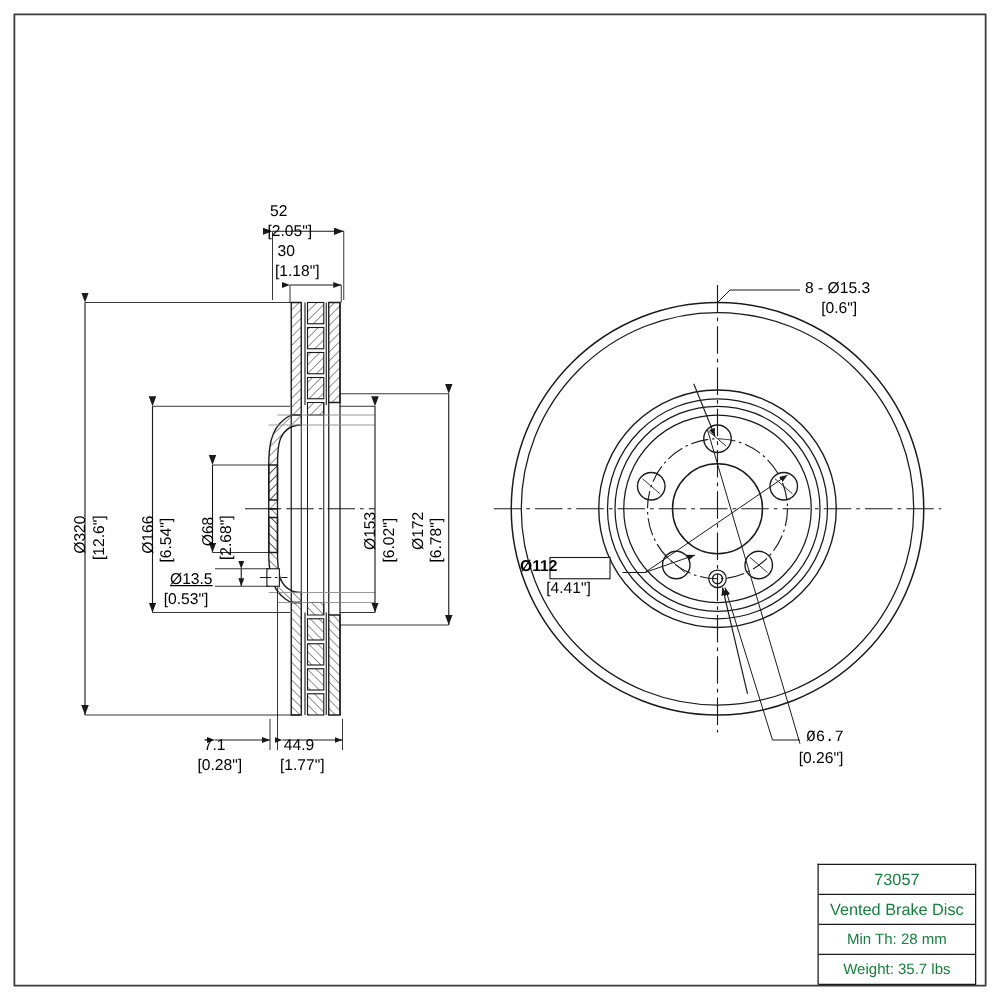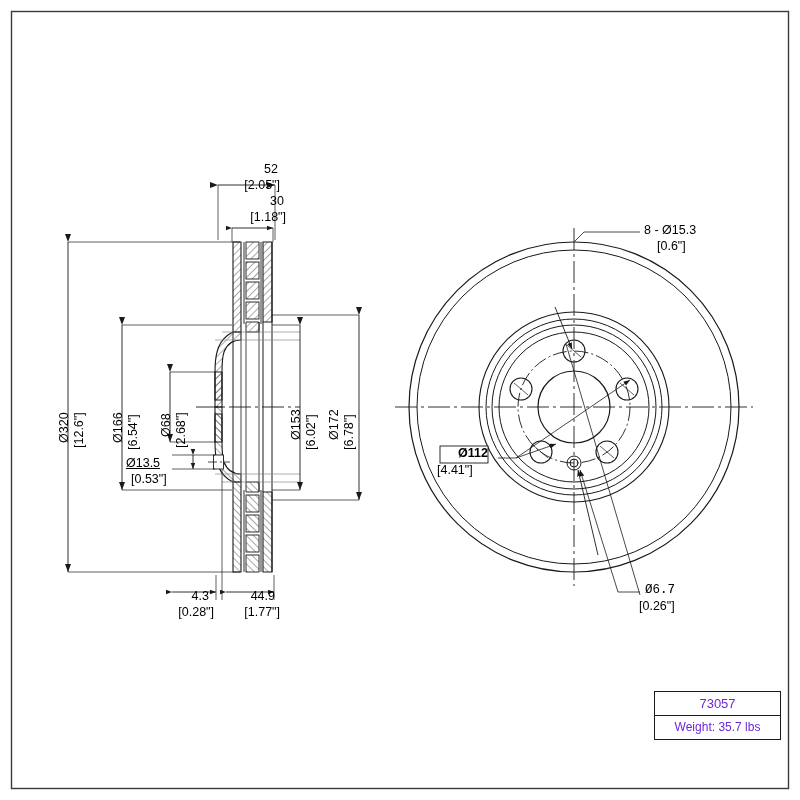--- a/index.html
+++ b/index.html
@@ -7,31 +7,31 @@
   body{
     width:800px;height:800px;
     font-family:"Liberation Sans","DejaVu Sans",sans-serif;
     color:#000;
     -webkit-font-smoothing:antialiased;
   }
   #sheet{position:relative;width:800px;height:800px;overflow:hidden;background:#fff;}
   #sheet svg{position:absolute;left:0;top:0;}
   .txt{position:absolute;white-space:pre;line-height:1.08;}
   .dim{font-size:12.5px;letter-spacing:0px;}
-  .dim.c{text-align:right;}
+  .dim.c{text-align:left;}
   
   #titleblock{
     position:absolute;left:654px;top:691px;width:125px;
     border:1px solid #1a1a1a;border-bottom:none;
     background:#fff;
   }
   #titleblock .tb-row{
     border-bottom:1px solid #1a1a1a;
     height:23px;line-height:23px;
-    text-align:center;font-size:13px;color:#6d28d9;
+    text-align:center;font-size:13px;color:#15803d;
     white-space:nowrap;overflow:hidden;
   }
   #titleblock .tb-row.small{font-size:12px;}
 </style>
 </head>
 <body>
 
 <div id="sheet">
 
   <svg width="800" height="800" viewBox="0 0 800 800">
@@ -259,48 +259,50 @@
 
   <div class="txt dim" style="left:58px;top:443px;transform:rotate(-90deg);transform-origin:0 0;"><span>Ø320</span></div>
   <div class="txt dim" style="left:73px;top:448px;transform:rotate(-90deg);transform-origin:0 0;"><span>[12.6"]</span></div>
 
   <div class="txt dim" style="left:112px;top:443px;transform:rotate(-90deg);transform-origin:0 0;"><span>Ø166</span></div>
   <div class="txt dim" style="left:127px;top:450px;transform:rotate(-90deg);transform-origin:0 0;"><span>[6.54"]</span></div>
 
   <div class="txt dim" style="left:160px;top:437px;transform:rotate(-90deg);transform-origin:0 0;"><span>Ø68</span></div>
   <div class="txt dim" style="left:175px;top:448px;transform:rotate(-90deg);transform-origin:0 0;"><span>[2.68"]</span></div>
 
-  <div class="txt dim" style="left:126px;top:457px;text-decoration:underline;"><span>Ø13.5</span></div>
+  <div class="txt dim" style="left:136px;top:457px;text-decoration:underline;"><span>Ø13.5</span></div>
   <div class="txt dim" style="left:131px;top:473px;"><span>[0.53"]</span></div>
 
   <div class="txt dim" style="left:290px;top:440px;transform:rotate(-90deg);transform-origin:0 0;"><span>Ø153</span></div>
   <div class="txt dim" style="left:305px;top:450px;transform:rotate(-90deg);transform-origin:0 0;"><span>[6.02"]</span></div>
 
   <div class="txt dim" style="left:328px;top:440px;transform:rotate(-90deg);transform-origin:0 0;"><span>Ø172</span></div>
   <div class="txt dim" style="left:343px;top:450px;transform:rotate(-90deg);transform-origin:0 0;"><span>[6.78"]</span></div>
 
   <div class="txt dim c" style="left:216px;top:163px;width:62px;"><span>52</span></div>
   <div class="txt dim c" style="left:214px;top:179px;width:66px;"><span>[2.05"]</span></div>
 
   <div class="txt dim c" style="left:222px;top:195px;width:62px;"><span>30</span></div>
   <div class="txt dim c" style="left:220px;top:211px;width:66px;"><span>[1.18"]</span></div>
 
-  <div class="txt dim c" style="left:163px;top:590px;width:46px;"><span>4.3</span></div>
+  <div class="txt dim c" style="left:163px;top:590px;width:46px;"><span>7.1</span></div>
   <div class="txt dim c" style="left:158px;top:606px;width:56px;"><span>[0.28"]</span></div>
 
   <div class="txt dim c" style="left:227px;top:590px;width:48px;"><span>44.9</span></div>
   <div class="txt dim c" style="left:224px;top:606px;width:56px;"><span>[1.77"]</span></div>
 
   <div class="txt dim" style="left:644px;top:224px;"><span>8 - Ø15.3</span></div>
   <div class="txt dim" style="left:657px;top:240px;"><span>[0.6"]</span></div>
 
   <div class="txt dim c" style="left:416px;top:447px;width:72px;font-weight:bold;"><span>Ø112</span></div>
   <div class="txt dim" style="left:437px;top:464px;"><span>[4.41"]</span></div>
 
   <div class="txt dim" style="left:645px;top:584px;font-family:Liberation Mono, monospace;"><span>Ø6.7</span></div>
   <div class="txt dim" style="left:639px;top:600px;"><span>[0.26"]</span></div>
 
   <div id="titleblock">
     <div class="tb-row">73057</div>
+    <div class="tb-row">Vented Brake Disc</div>
+    <div class="tb-row small">Min Th: 28 mm</div>
     <div class="tb-row small">Weight: 35.7 lbs</div>
   </div>
 
 </div>
 
 </body></html>

